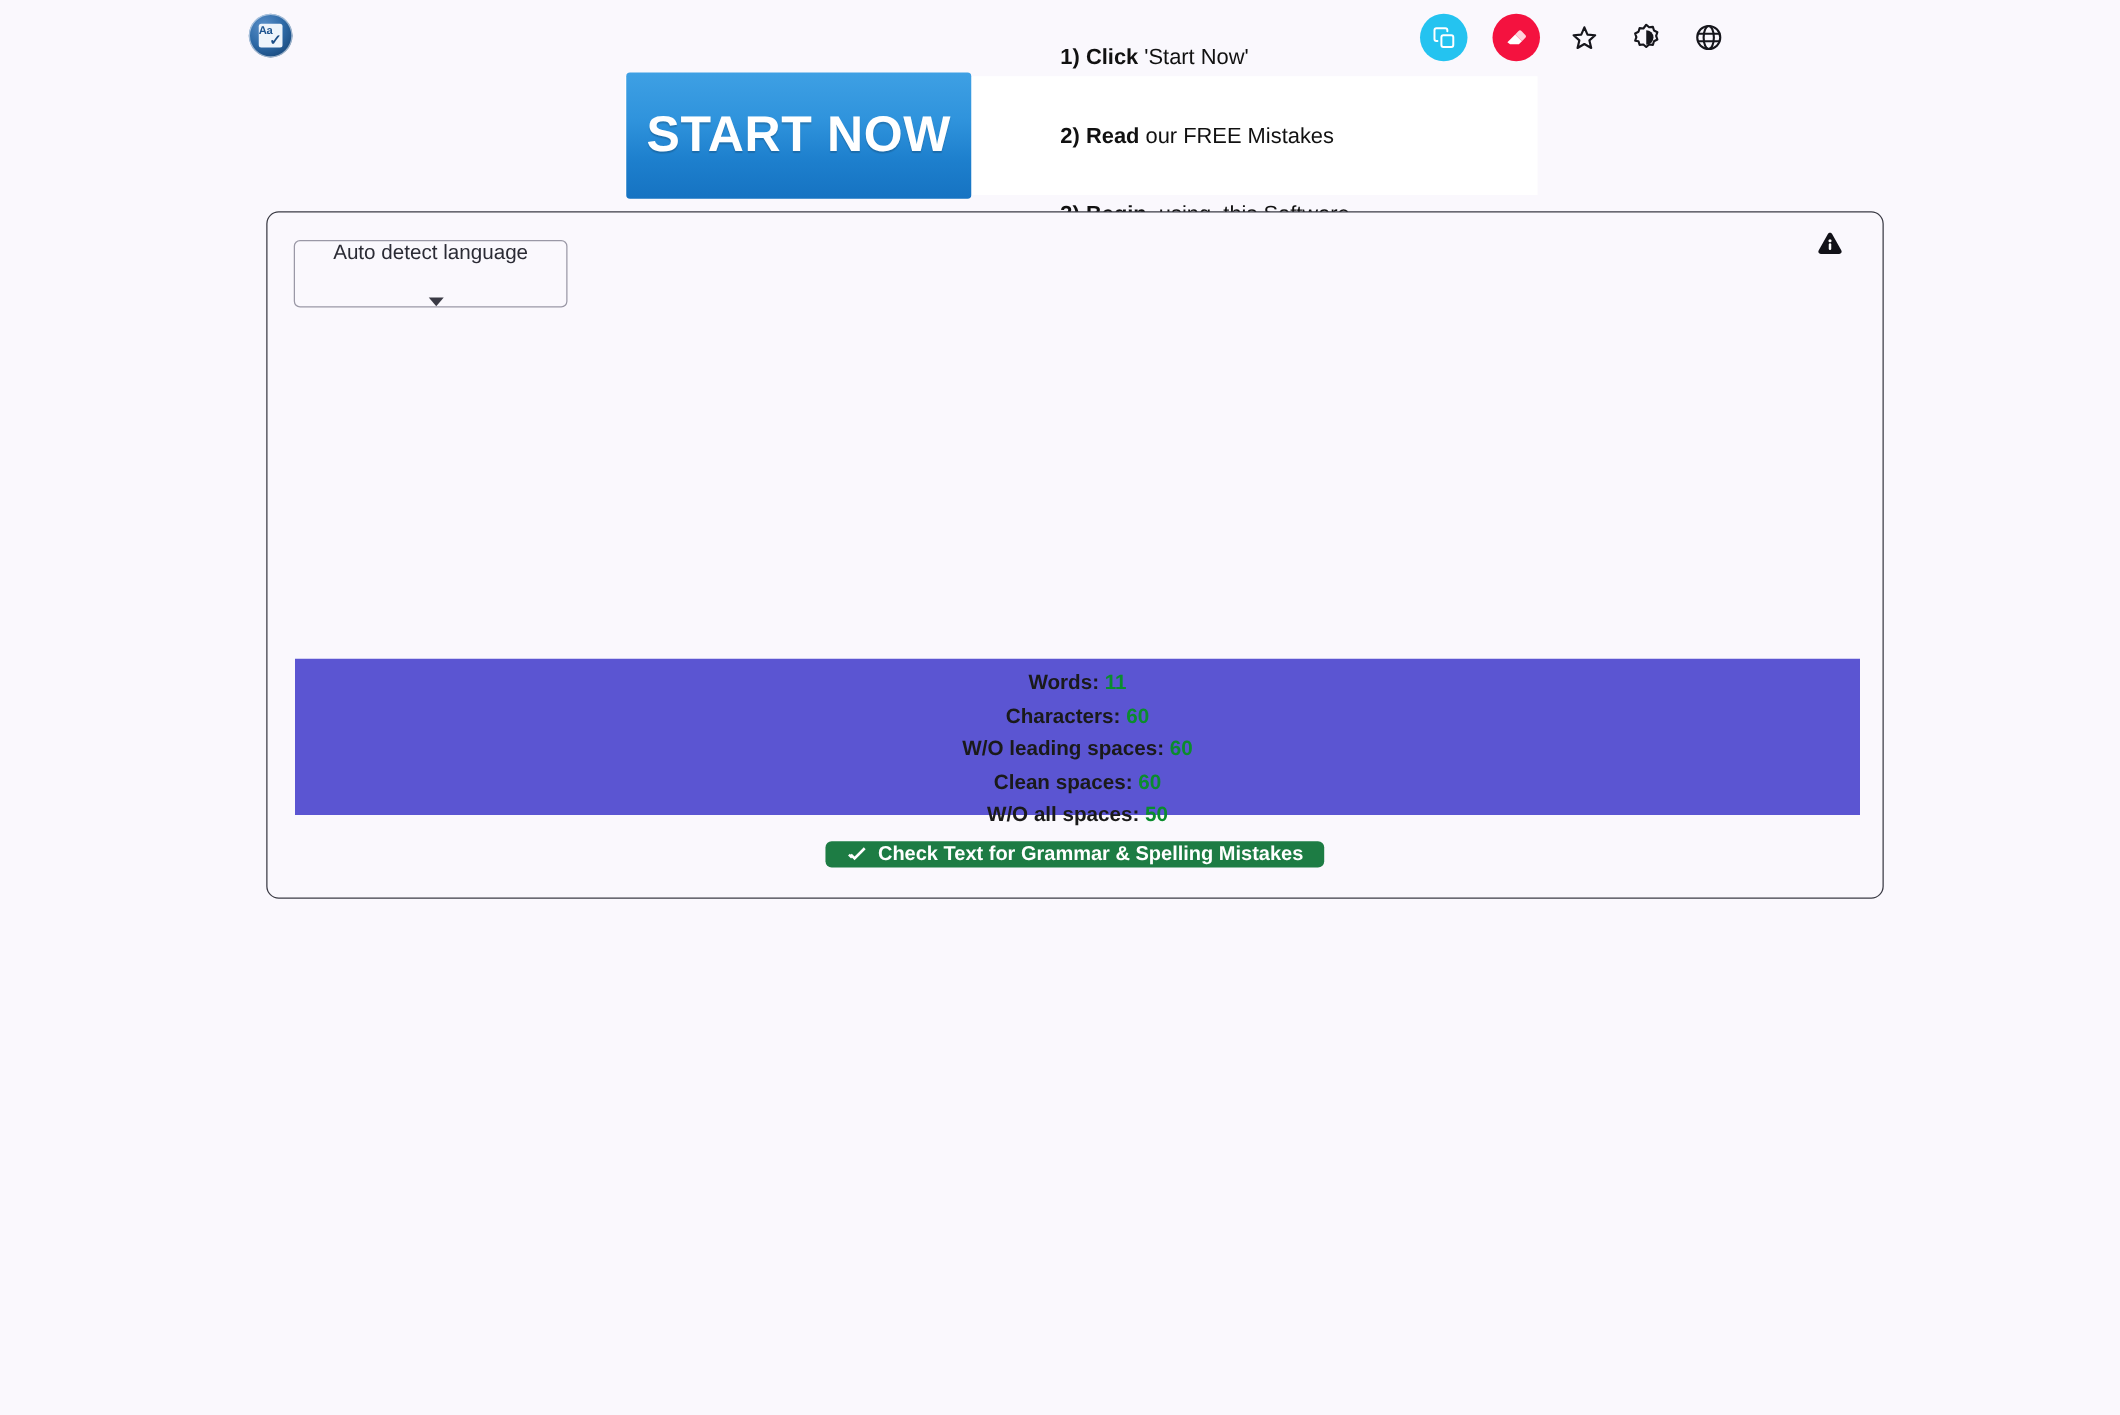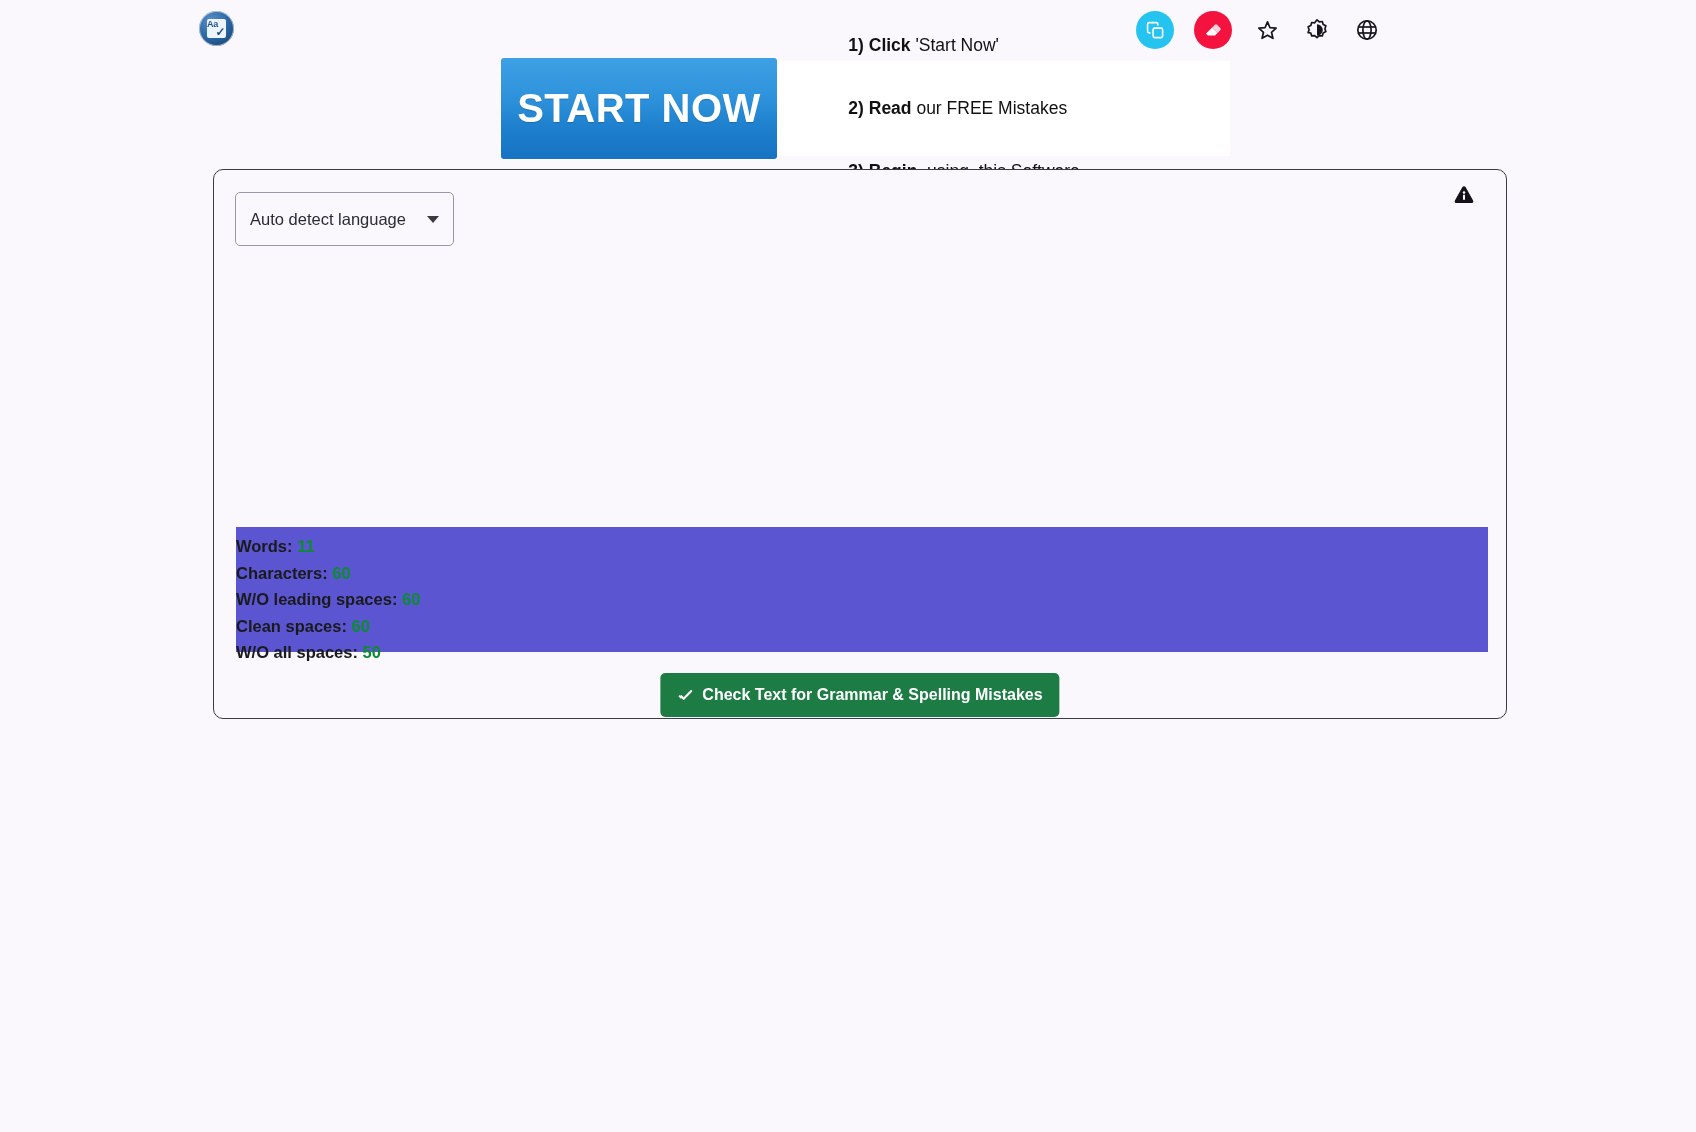--- a/index.html
+++ b/index.html
@@ -150,20 +150,21 @@
     top: 22px;
     width: 219px;
     height: 54px;
     border: 1px solid #9a98a6;
     border-radius: 5px;
     background: #faf8fd;
     display: flex;
     align-items: center;
     padding: 0 14px;
     cursor: pointer;
+    flex-direction: column;
   }
   .lang-label {
     font-size: 16.5px;
     color: #2b2b35;
     flex: 1;
   }
   .caret {
     width: 0; height: 0;
     border-left: 6px solid transparent;
     border-right: 6px solid transparent;
@@ -263,38 +264,39 @@
 
   .stats {
     position: absolute;
     left: 22px;
     top: 357px;
     width: 1252px;
     height: 125px;
     background: #5b55d2;
     display: flex;
     flex-direction: column;
+    align-items: center;
     justify-content: center;
     gap: 2px;
     padding-top: 20px;
   }
   .stat-row {
     font-size: 16.5px;
     font-weight: bold;
     color: #1a1a1a;
     line-height: 24.5px;
   }
   .stat-row .val { color: #0b8c2e; }
 
   .check-btn {
     position: absolute;
     left: 50%;
     transform: translateX(-50%);
     top: 503px;
-    height: 44px;
+    height: 21px;
     padding: 0 17px;
     border: 0;
     border-radius: 5px;
     background: #1d7c44;
     color: #ffffff;
     font-size: 16px;
     font-weight: bold;
     font-family: "Liberation Sans", sans-serif;
     display: flex;
     align-items: center;

